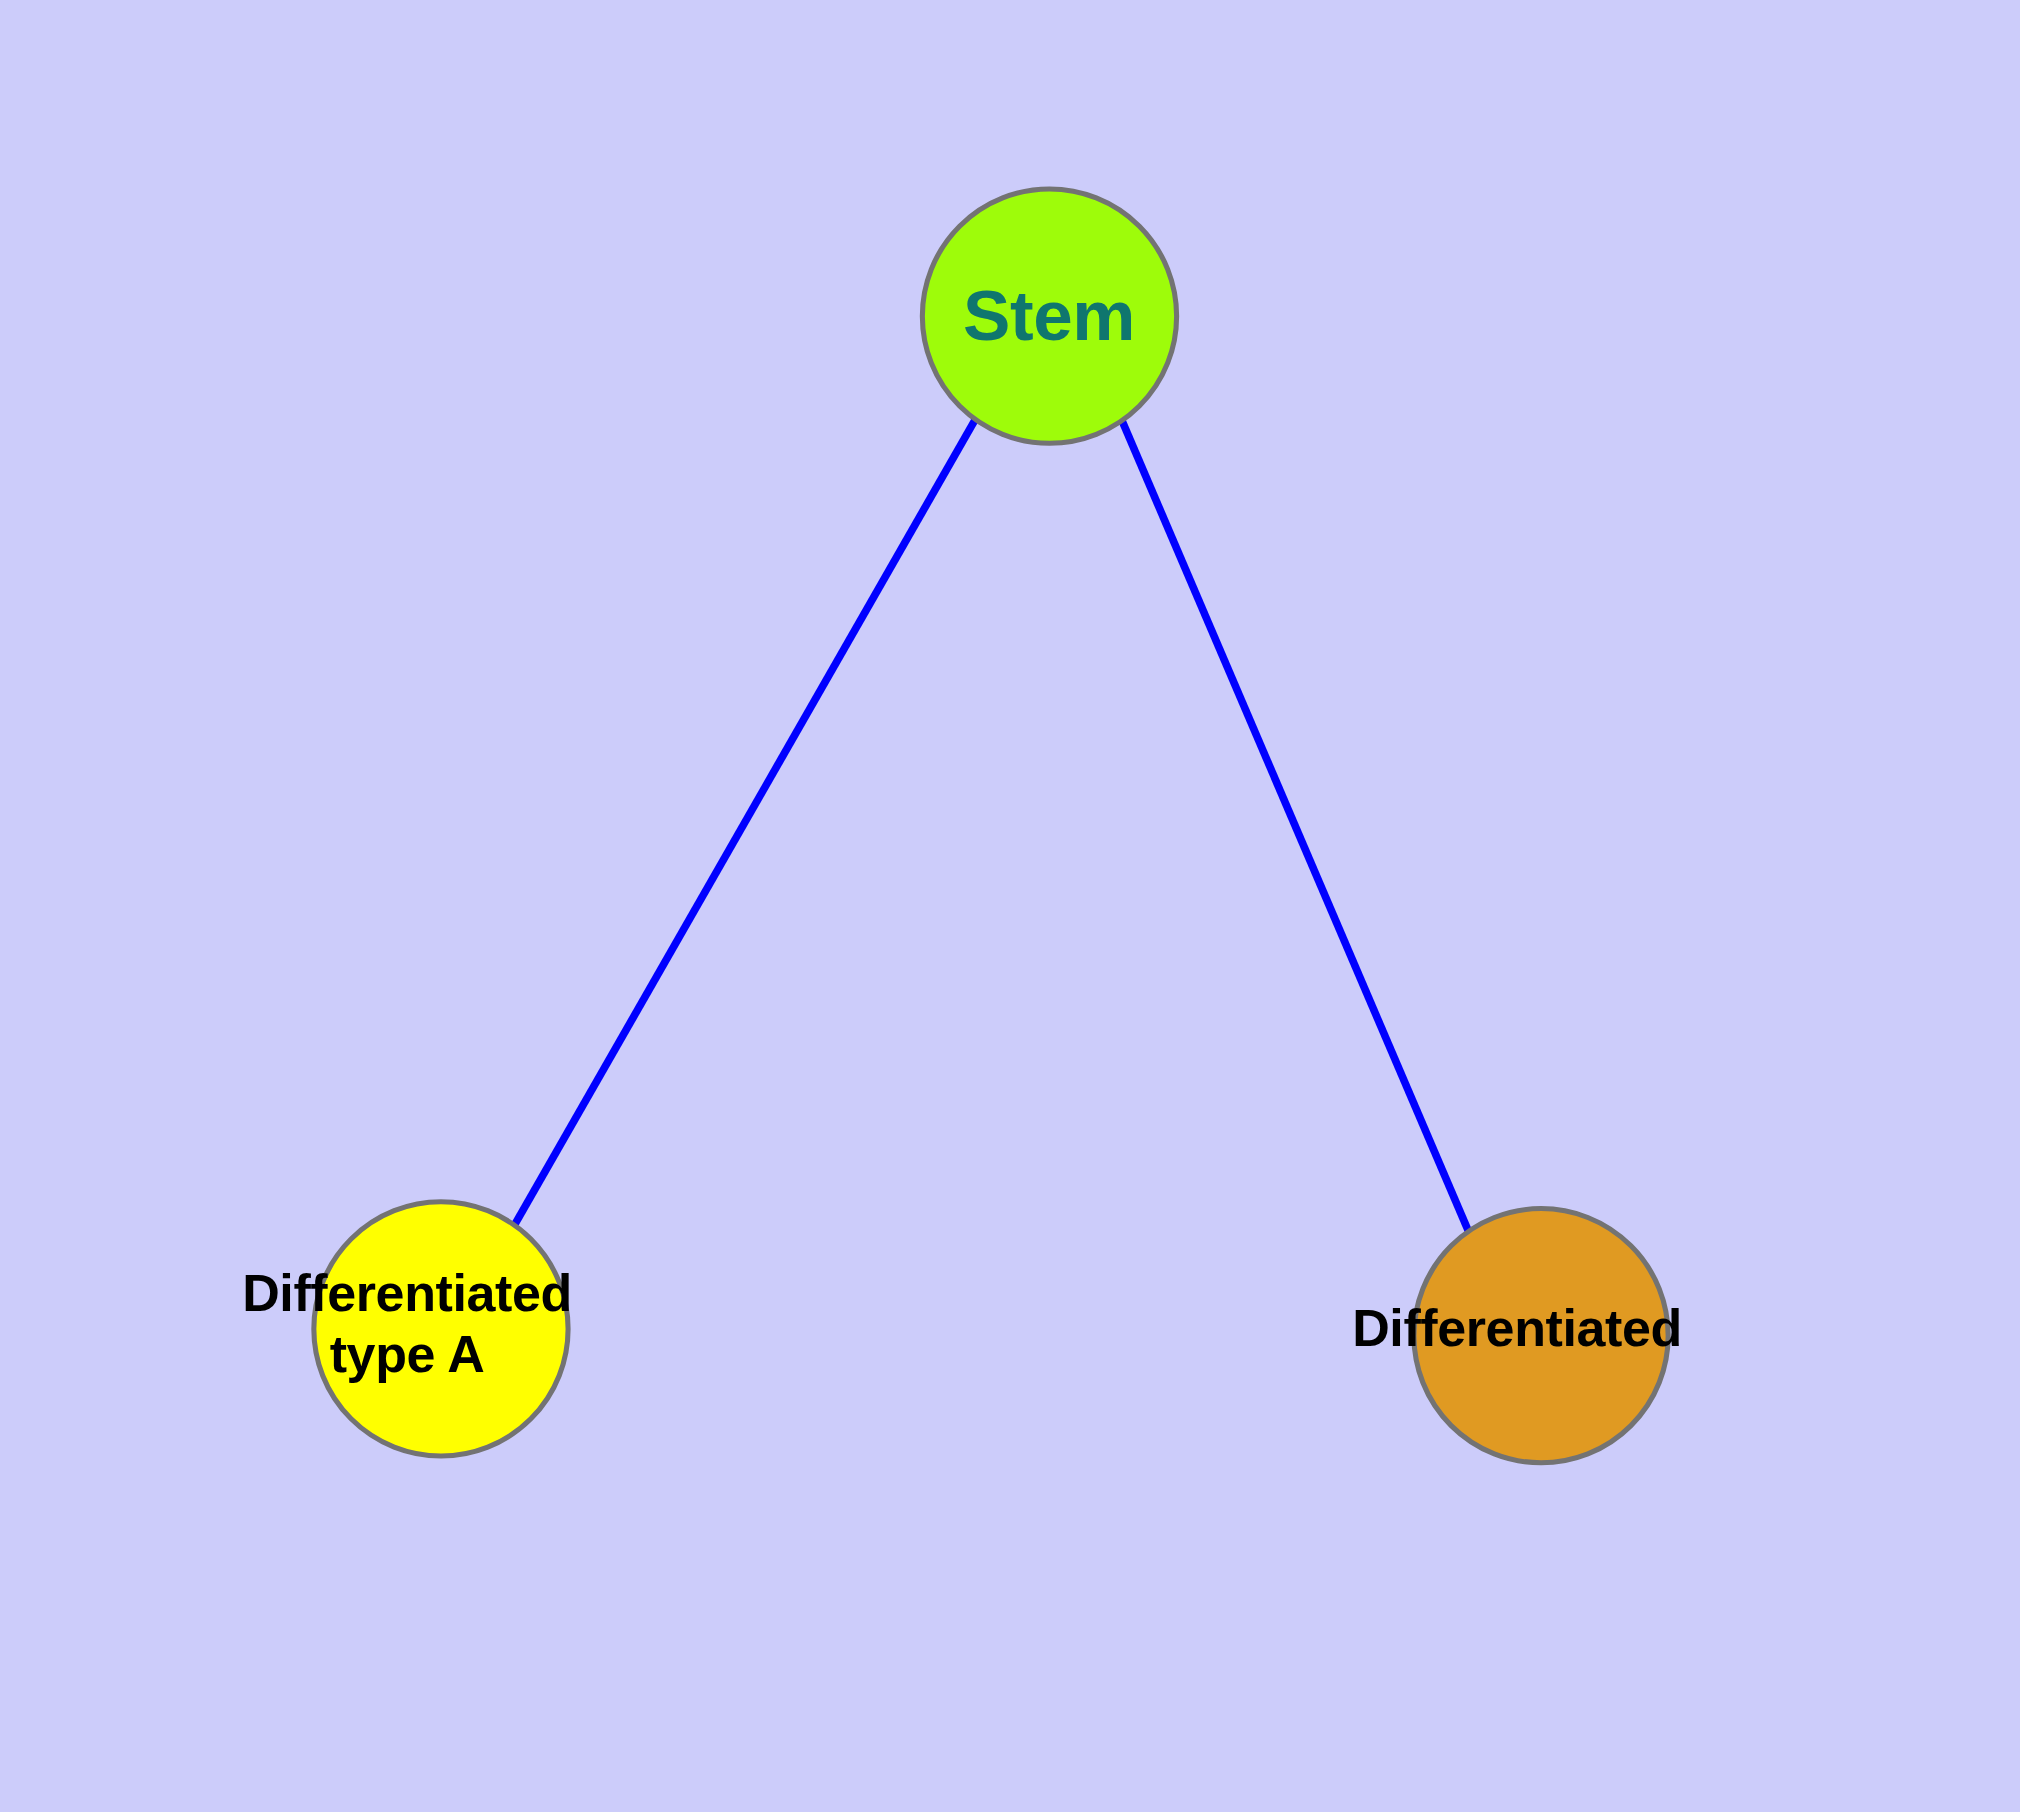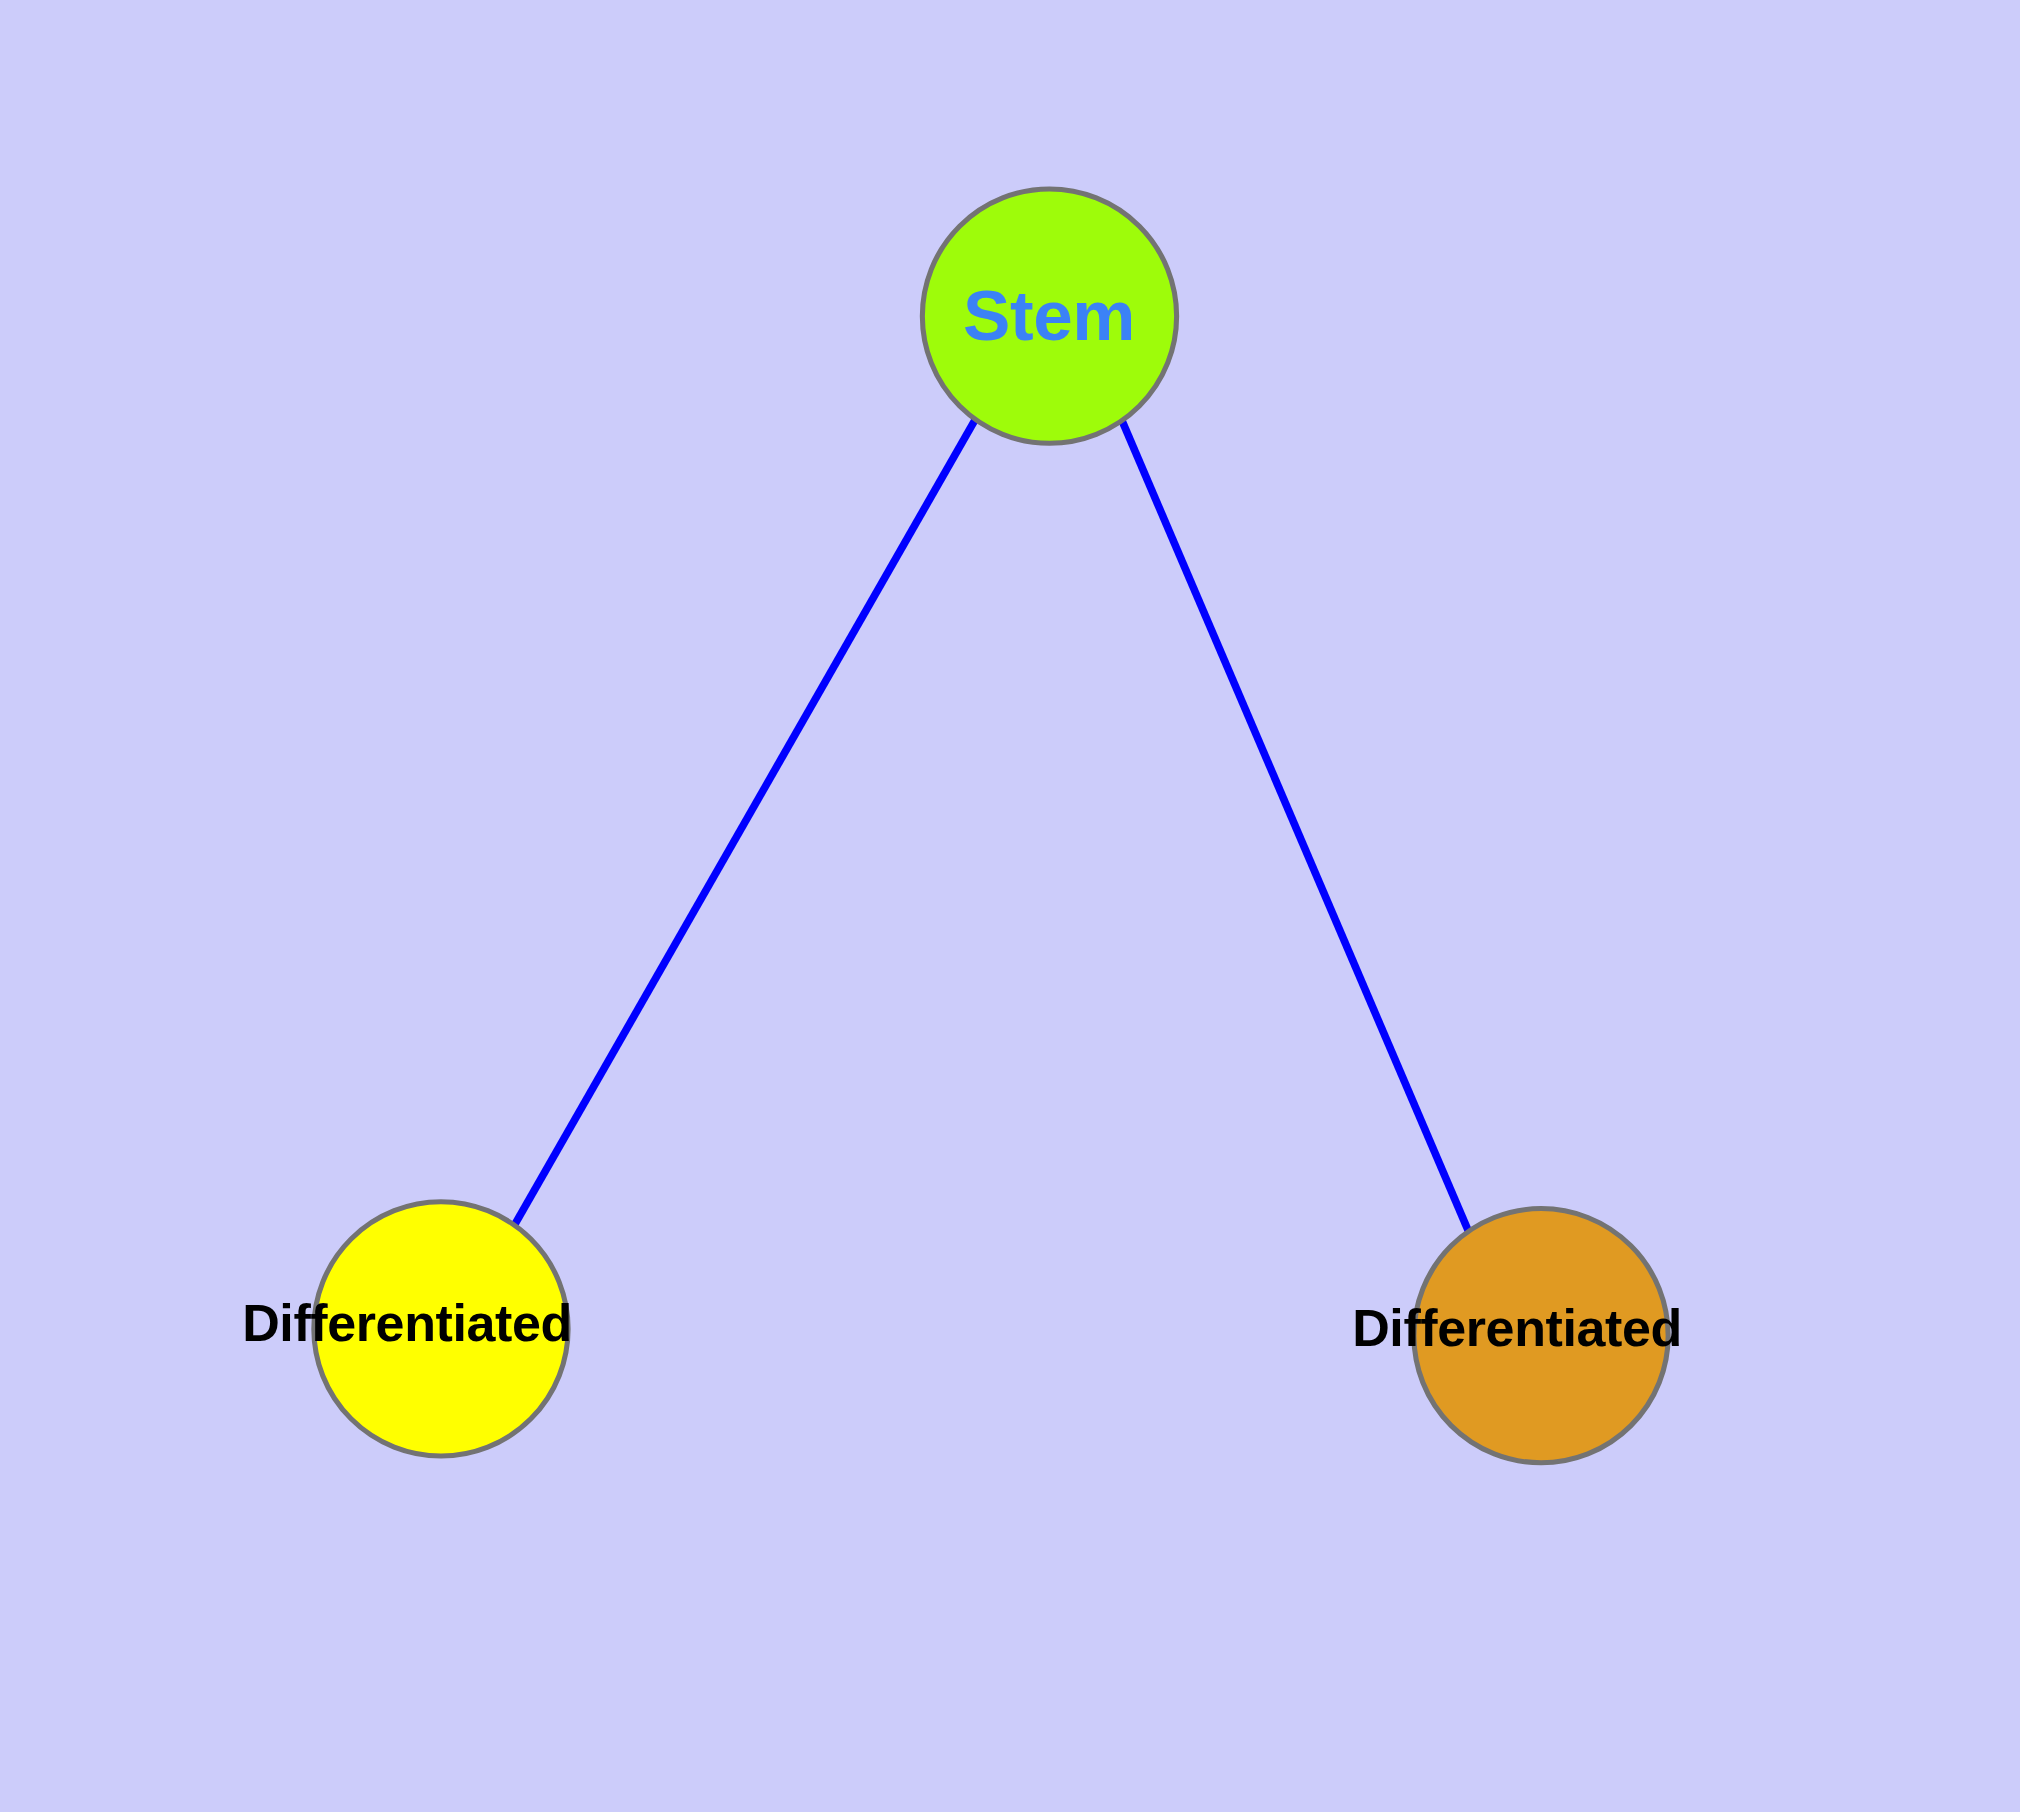--- a/index.html
+++ b/index.html
@@ -56,18 +56,18 @@
         <line x1="1323" y1="495" x2="1732" y2="1452" stroke="#0000ff" stroke-width="9" stroke-linecap="butt"></line>
       </g>
     <g id="node-layer">
         <circle cx="1238" cy="373" r="150" fill="#9efc0a" stroke="#737373" stroke-width="6"></circle>
         <circle cx="520" cy="1568" r="150" fill="#ffff00" stroke="#737373" stroke-width="6"></circle>
         <circle cx="1818" cy="1576" r="150" fill="#e09a22" stroke="#737373" stroke-width="6"></circle>
       </g>
   </svg>
 
   <div id="label-layer">
-      <div class="node-label root" style="left: 1049px; top: 316px; color: #3b82f6;"><div>Stem</div></div>
-      <div class="node-label leaf" style="left: 407px; top: 1324px; color: rgb(0, 0, 0);"><div>Differentiated</div></div>
+      <div class="node-label root" style="left: 1049px; top: 316px; color: #0f766e;"><div>Stem</div></div>
+      <div class="node-label leaf" style="left: 407px; top: 1324px; color: rgb(0, 0, 0);"><div>Differentiated</div><div>type A</div></div>
       <div class="node-label leaf" style="left: 1517px; top: 1329px; color: rgb(0, 0, 0);"><div>Differentiated</div></div>
     </div>
 </div>
 
 
 </body></html>

